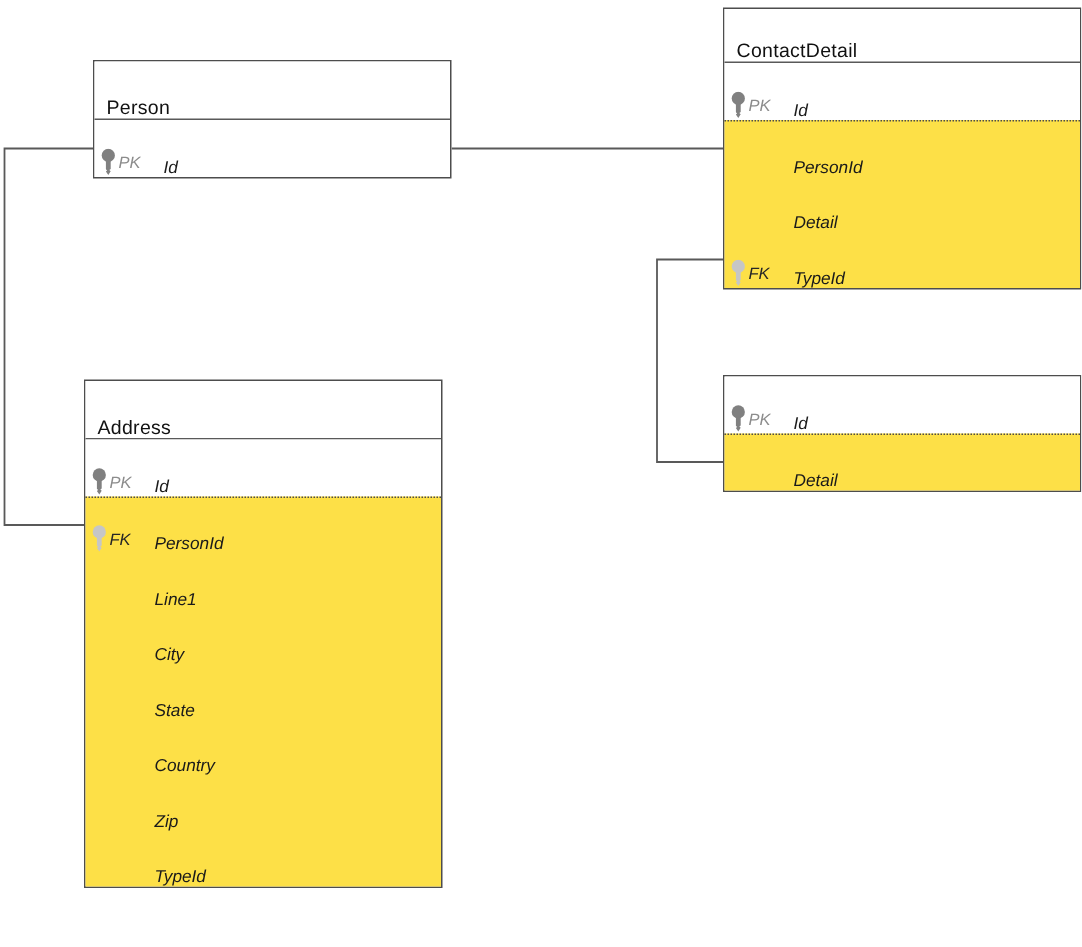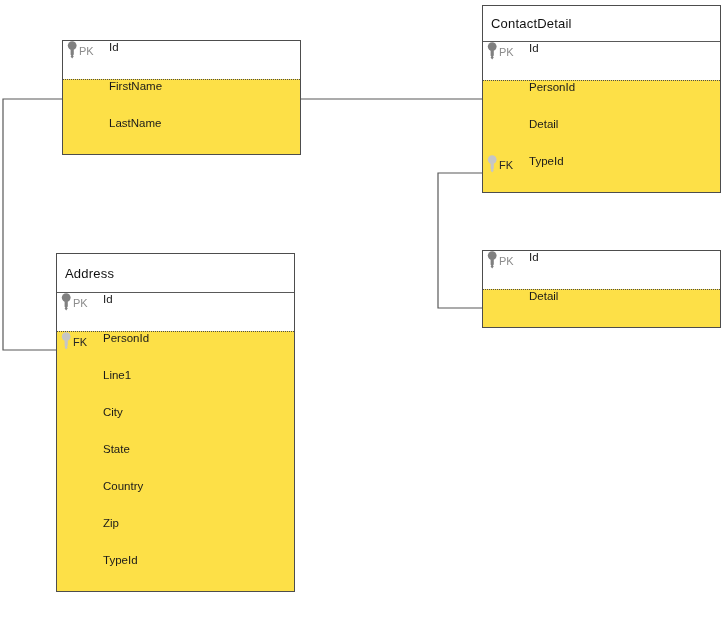--- a/index.html
+++ b/index.html
@@ -30,36 +30,37 @@
   .table {
     position: absolute;
     width: 237px;
     border: 1px solid #4d4d4d;
     background: #ffffff;
     box-sizing: content-box;
   }
   .thead {
     height: 38px;
     display: flex;
-    align-items: center;
+    align-items: flex-end;
     padding-left: 8px;
     border-bottom: 1px solid #595959;
     background: #ffffff;
   }
   .tname {
     font-size: 13px;
     color: #111111;
     letter-spacing: 0.2px;
   }
   .row {
     display: flex;
-    align-items: flex-start;
+    align-items: flex-end;
     padding-left: 4px;
     font-size: 11.5px;
     color: #1a1a1a;
+    font-style: italic;
   }
   .pk-sect .row { height: 38px; background: #ffffff; }
   .attr-sect {
     background: #fde047;
     border-top: 1px dotted #4d4d4d;
   }
   .attr-sect .row { height: 37px; }
   .keycell {
     display: flex;
     align-items: center;
@@ -87,40 +88,33 @@
 
 <div id="canvas">
 
   <svg id="connectors" viewBox="0 0 721 631" xmlns="http://www.w3.org/2000/svg">
     <polyline points="301,99 482,99"></polyline>
     <polyline points="62,99 3,99 3,350 62,350"></polyline>
     <polyline points="482,173 438,173 438,308 482,308"></polyline>
   </svg>
 
   <div class="table" id="t-person">
-    <div class="pk-sect">
-      <div class="row">
-        <span class="keycell">
-          <svg class="keyicon pk" width="11" height="19" viewBox="0 0 11 19">
-              <circle cx="5.2" cy="4.6" r="4.4"></circle>
-              <path d="M3.6 8.2 L6.8 8.2 L6.8 13.6 L5.9 14.4 L6.8 15.2 L5.2 17.6 L3.6 15.4 L4.4 14.6 L3.6 13.8 Z"></path>
-            </svg>
-          <span class="keylabel pk">PK</span>
-        </span>
-        <span class="colname">Id</span>
-      </div>
-    </div>
-    <div class="attr-sect">
-      <div class="row">
-        <span class="keycell"></span>
-        <span class="colname">FirstName</span>
-      </div>
-      <div class="row">
-        <span class="keycell"></span>
-        <span class="colname">LastName</span>
+    <div class="thead">
+      <span class="tname">Person</span>
+    </div>
+    <div class="pk-sect">
+      <div class="row">
+        <span class="keycell">
+          <svg class="keyicon pk" width="11" height="19" viewBox="0 0 11 19">
+              <circle cx="5.2" cy="4.6" r="4.4"></circle>
+              <path d="M3.6 8.2 L6.8 8.2 L6.8 13.6 L5.9 14.4 L6.8 15.2 L5.2 17.6 L3.6 15.4 L4.4 14.6 L3.6 13.8 Z"></path>
+            </svg>
+          <span class="keylabel pk">PK</span>
+        </span>
+        <span class="colname">Id</span>
       </div>
     </div>
   </div>
 
   <div class="table" id="t-address">
     <div class="thead">
       <span class="tname">Address</span>
     </div>
     <div class="pk-sect">
       <div class="row">

